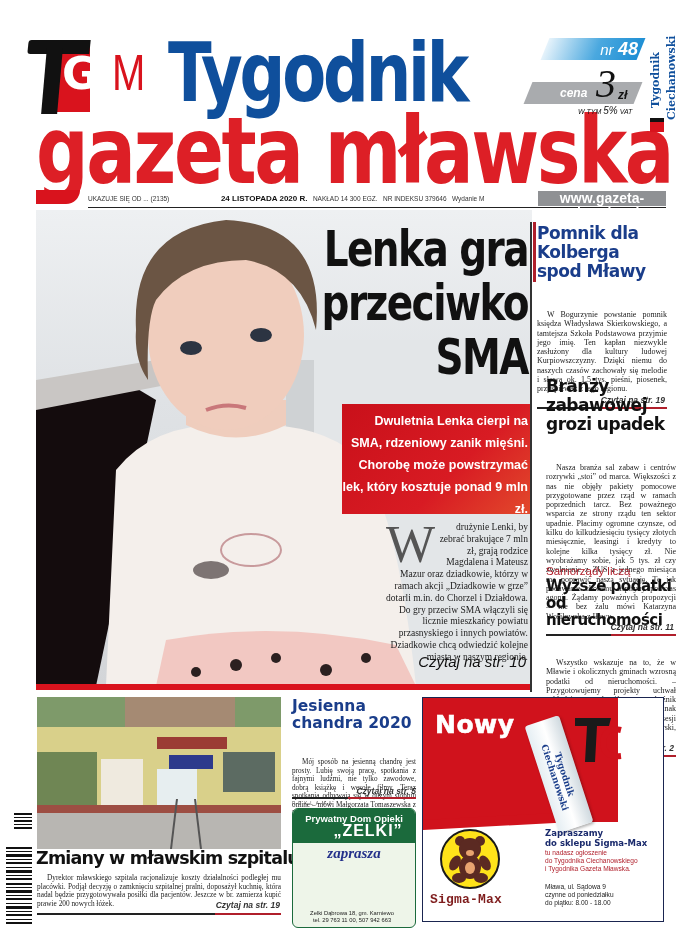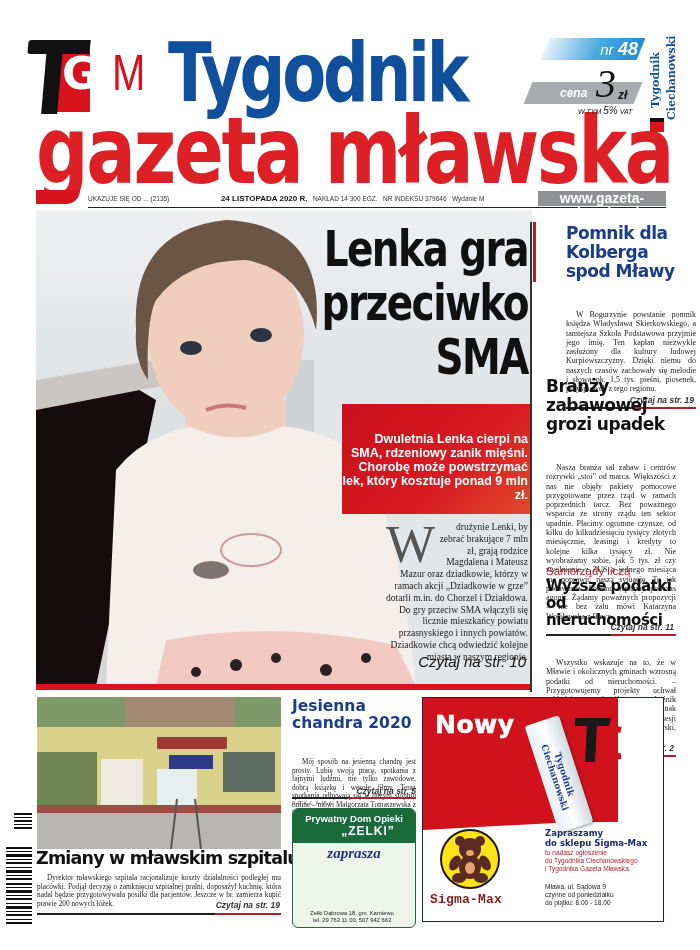--- a/index.html
+++ b/index.html
@@ -43,35 +43,35 @@
 
   
   .hero { position: absolute; left: 36px; top: 210px; width: 496px; height: 476px; overflow: hidden; background: linear-gradient(180deg, #eef0f2 0%, #dfe2e5 40%, #d3d5d8 100%); }
   .hero-photo { position: absolute; left: 0; top: 0; width: 496px; height: 476px; }
   .hero-bottom-bar { position: absolute; left: 36px; top: 684px; width: 496px; height: 6px; background: #d9131d; }
 
   .hero-headline { position: absolute; left: 252px; top: 222px; width: 276px; text-align: right; font-family: "DejaVu Sans", sans-serif; font-weight: bold; color: #111; font-size: 50px; line-height: 54px; letter-spacing: -2px; }
   .hero-headline span { display: block; transform: scaleX(0.78); transform-origin: right; white-space: nowrap; }
 
   .hero-lead-box { position: absolute; left: 342px; top: 404px; width: 190px; height: 110px; background: linear-gradient(135deg, #c9101a 0%, #d81b23 60%, #e24a2c 100%); }
-  .hero-lead { position: absolute; left: 342px; top: 432px; width: 186px; text-align: right; color: #fff; font-weight: bold; font-size: 12.5px; line-height: 14px; }
+  .hero-lead { position: absolute; left: 342px; top: 410px; width: 186px; text-align: right; color: #fff; font-weight: bold; font-size: 12.5px; line-height: 22px; }
 
   .hero-body { position: absolute; left: 386px; top: 522px; width: 142px; font-family: "Liberation Serif", serif; font-size: 9.5px; line-height: 11.8px; color: #222; text-align: right; }
   .dropcap { float: left; font-family: "Liberation Serif", serif; font-size: 52px; line-height: 42px; color: #555; margin: 2px 4px 0 0; }
   .hero-more { position: absolute; left: 400px; top: 653px; width: 126px; text-align: right; font-style: italic; font-size: 15px; color: #111; }
   .rcol-rule-left { position: absolute; left: 530px; top: 222px; width: 2px; height: 470px; background: #333; }
   .rcol-accent { position: absolute; left: 533px; top: 222px; width: 3px; height: 60px; background: #b01f2b; }
 
   .story { position: absolute; width: 130px; }
   .story h2 { font-family: "DejaVu Sans", sans-serif; font-weight: bold; letter-spacing: -0.5px; }
   .story .body { font-family: "Liberation Serif", serif; font-size: 8px; line-height: 9.3px; color: #222; text-align: justify; text-indent: 10px; margin-top: 29px; }
   .story .more { font-style: italic; font-weight: bold; font-size: 8.5px; text-align: right; color: #333; margin-top: 1px; padding-right: 2px; }
   .story .rule { height: 2px; background: linear-gradient(90deg, #222 0%, #222 50%, #b01f2b 50%, #b01f2b 100%); margin-top: 2px; }
 
-  .s1 { left: 566px; top: 224px; }
+  .s1 { left: 537px; top: 224px; }
   .s1 h2 { color: #1a3d8a; font-size: 17px; line-height: 19px; margin-bottom: 6px; }
   .s2 { left: 546px; top: 377px; }
   .s2 h2 { color: #111; font-size: 17px; line-height: 19px; margin-bottom: 4px; }
   .s3 { left: 546px; top: 565px; }
   .s3 .kicker { color: #b01f2b; font-size: 11.5px; line-height: 13px; }
   .s3 h2 { color: #111; font-size: 15px; line-height: 17px; margin-bottom: 3px; }
 
   
   .hospital-photo { position: absolute; left: 37px; top: 697px; width: 244px; height: 152px; overflow: hidden; background: #d8cf85; }
   .hospital-title { position: absolute; left: 36px; top: 848px; width: 250px; font-family: "DejaVu Sans", sans-serif; font-weight: bold; font-size: 17.5px; color: #111; letter-spacing: -0.8px; white-space: nowrap; }
@@ -85,21 +85,21 @@
   
   .jes-title { position: absolute; left: 292px; top: 698px; width: 126px; font-family: "DejaVu Sans", sans-serif; font-weight: bold; font-size: 15.5px; line-height: 17px; color: #1a3d8a; }
   .jes-body { position: absolute; left: 292px; top: 734px; width: 124px; font-family: "Liberation Serif", serif; font-size: 7.2px; line-height: 8.6px; color: #222; text-align: justify; text-indent: 10px; margin-top: 24px; }
   .jes-more { position: absolute; left: 300px; top: 786px; width: 116px; text-align: right; font-style: italic; font-weight: bold; font-size: 8.5px; color: #333; }
   .jes-rule { position: absolute; left: 292px; top: 797px; width: 124px; height: 2px; background: linear-gradient(90deg, #222 0%, #222 45%, #b01f2b 45%, #b01f2b 100%); }
 
   
   .ad-label { position: absolute; left: 292px; top: 801px; font-size: 4.5px; letter-spacing: 3px; color: #555; }
   .zelki { position: absolute; left: 292px; top: 808px; width: 124px; height: 120px; border: 1.5px solid #1b6a3c; border-radius: 6px; background: #eef5e9; overflow: hidden; }
   .zelki-head { position: absolute; left: 0; top: 0; width: 100%; height: 34px; background: #1b6a3c; color: #fff; text-align: center; font-weight: bold; font-size: 9.5px; line-height: 12px; padding-top: 4px; }
-  .zelki-head .name { font-size: 12px; letter-spacing: 1px; display: block; margin-left: 28px; }
+  .zelki-head .name { font-size: 16px; letter-spacing: 1px; display: block; margin-left: 28px; }
   .zelki-invite { position: absolute; left: 0; top: 36px; width: 100%; text-align: center; font-family: "Liberation Serif", serif; font-style: italic; font-weight: bold; font-size: 15px; color: #23308a; }
   .zelki-offer { position: absolute; left: 0; top: 55px; width: 100%; text-align: center; font-family: "Liberation Serif", serif; font-weight: bold; font-size: 12.5px; line-height: 13px; color: #1b6a3c; }
   .zelki-contact { position: absolute; left: 4px; top: 101px; width: 110px; text-align: center; font-size: 5.8px; line-height: 7px; color: #222; }
   .zelki-code { position: absolute; right: 1px; top: 92px; font-size: 4px; color: #333; transform: rotate(-90deg); transform-origin: right top; }
 
   
   .punkt-ad { position: absolute; left: 422px; top: 697px; width: 242px; height: 225px; border: 1.5px solid #1a2550; background: #fff; overflow: hidden; padding-left: 19px; }
   .punkt-red { position: absolute; left: 0; top: 0; width: 195px; height: 124px; background: #d0121c; }
   .punkt-red-tail { position: absolute; left: 0; top: 118px; width: 150px; height: 10px; background: #d0121c; transform: skewY(-3deg); }
   .punkt-nowy { position: absolute; left: 12px; top: 12px; font-family: "DejaVu Sans", sans-serif; font-weight: bold; font-size: 25px; color: #fff; letter-spacing: 0.5px; -webkit-text-stroke: 0.6px #fff; }

